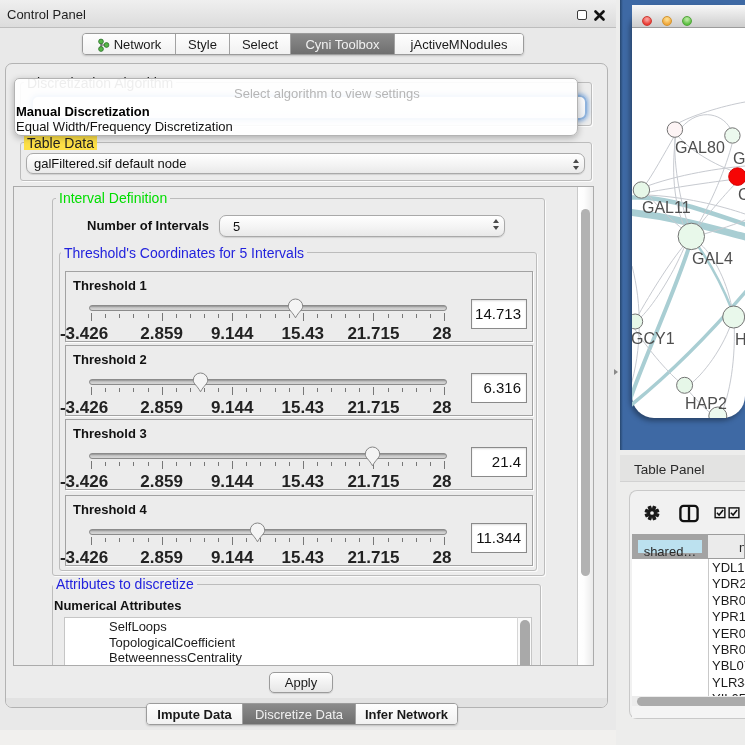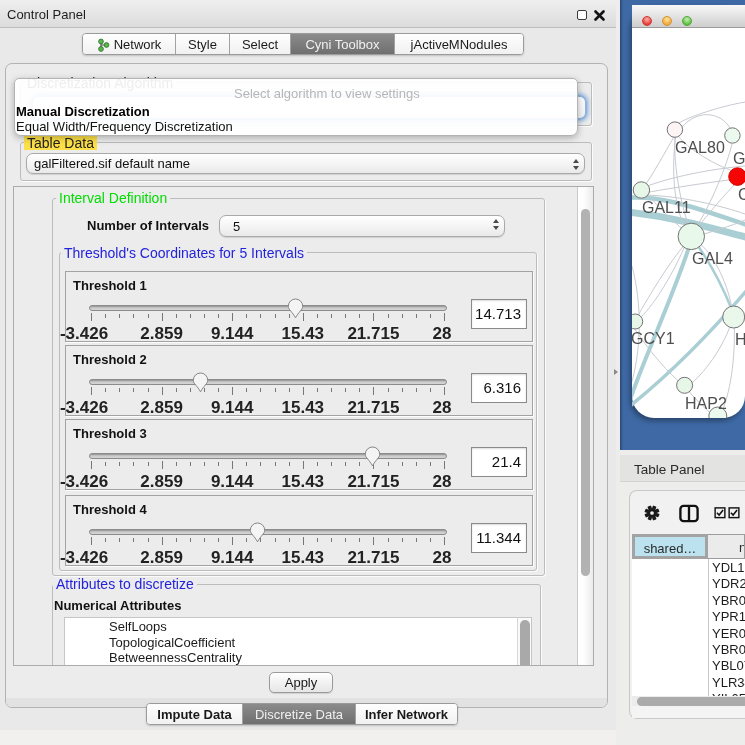--- a/index.html
+++ b/index.html
@@ -43,21 +43,21 @@
       </svg>Network</div><div class="seg" style="width:54px;line-height:22px;">Style</div><div class="seg" style="width:61px;line-height:22px;">Select</div><div class="seg dark" style="width:104px;line-height:22px;">Cyni Toolbox</div><div class="seg" style="width:128px;line-height:22px;border-right:none;">jActiveMNodules</div>
 </div>
 
 <div class="grp" style="left:20px;top:82px;width:572px;height:44px;"></div>
 <div class="gtitle" style="left:24px;top:76px;color:#222;">Discretization Algorithm</div>
 <div class="abs" style="left:31px;top:95px;width:556px;height:25px;border-radius:7px;background:linear-gradient(#fdfdfe,#eef1f5);border:2px solid #8fb3dd;box-shadow:0 0 4px 1px rgba(110,160,220,.85);"></div>
 
 <div class="grp" style="left:20px;top:142px;width:572px;height:39px;"></div>
 <div class="gtitle" style="left:24px;top:136px;color:#222;background:#fde047;">Table Data</div>
 <div class="combo" style="left:26px;top:153px;width:559px;height:21px;"></div>
-<div class="abs" style="left:34px;top:156px;font-size:13px;color:#111;">galFiltered.sif default name</div>
+<div class="abs" style="left:34px;top:156px;font-size:13px;color:#111;">galFiltered.sif default node</div>
 <div class="cartn up" style="left:572.5px;top:158.5px;"></div>
 <div class="cartn dn" style="left:572.5px;top:165.5px;"></div>
 
 <div class="abs" style="left:13px;top:186px;width:581px;height:480px;border:1px solid #ababab;background:#ececec;overflow:hidden;">
   <div class="abs" style="left:0;top:0;width:579px;height:478px;" id="scrollinner">
 
   <div class="grp" style="left:38px;top:11px;width:493px;height:378px;"></div>
   <div class="gtitle" style="left:42px;top:4px;color:#0d0;">Interval Definition</div>
 
   <div class="abs row1" style="left:73px;top:31px;font-weight:bold;color:#111;">Number of Intervals</div>
@@ -344,21 +344,21 @@
 
 <svg class="abs" style="left:714px;top:507px;" width="12" height="11.5" viewBox="0 0 13 13">
   <rect x="1" y="1" width="11" height="11" fill="none" stroke="#111" stroke-width="1.6"></rect>
   <path d="M3 6.5 L5.5 9 L10 3.5" stroke="#111" stroke-width="1.8" fill="none"></path>
 </svg>
 <svg class="abs" style="left:727.5px;top:507px;" width="12" height="11.5" viewBox="0 0 13 13">
   <rect x="1" y="1" width="11" height="11" fill="none" stroke="#111" stroke-width="1.6"></rect>
   <path d="M3 6.5 L5.5 9 L10 3.5" stroke="#111" stroke-width="1.8" fill="none"></path>
 </svg>
 
-<div class="abs" style="left:632px;top:534px;width:76px;height:25px;background:#bce1ef;border:3px solid #a3a3a3;font-size:13px;color:#2a2a2a;text-align:center;line-height:24px;">shared…</div>
+<div class="abs" style="left:632px;top:534px;width:76px;height:25px;background:#bce1ef;border:6px solid #a3a3a3;font-size:13px;color:#2a2a2a;text-align:center;line-height:24px;">shared…</div>
 <div class="abs" style="left:708px;top:534px;width:37px;height:25px;background:#ebebeb;border:1px solid #9c9c9c;border-left:none;font-size:13px;color:#2a2a2a;overflow:hidden;">
     <span style="position:absolute;left:31px;top:5px;">name</span>
   </div>
 
 <div class="abs" style="left:632px;top:559px;width:113px;height:137px;background:#fff;overflow:hidden;">
   <div class="abs" style="left:76px;top:0;width:1px;height:137px;background:#c9c9c9;"></div>
   <div class="abs row1" style="left:80px;top:1px;line-height:16.4px;">YDL194W<br>YDR277C<br>YBR043C<br>YPR145W<br>YER054C<br>YBR045C<br>YBL079W<br>YLR345W<br>YIL052C</div>
 </div>
 
 <div class="abs" style="left:632px;top:696px;width:113px;height:10px;background:#ececec;"></div>

